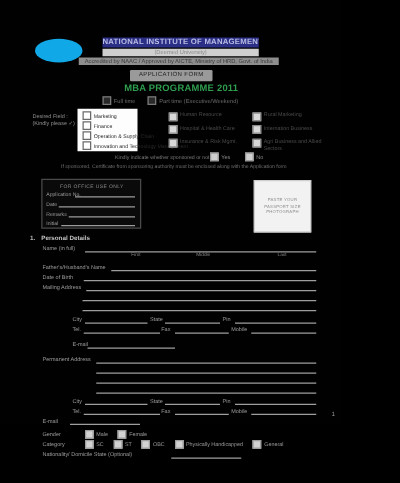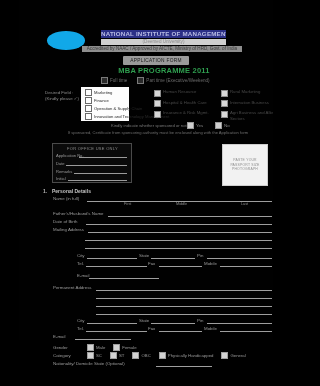--- a/index.html
+++ b/index.html
@@ -8,21 +8,20 @@
     font-family:"Liberation Sans", sans-serif;
     color:#111;
   }
   #page{
     position:relative;width:273px;height:386px;background:#000;
   }
   
   .sheet{
     position:absolute;left:0;top:0;width:273px;height:340px;
     background:#010101;
-    margin-left:19px;
   }
 
   
   .logo{
     position:absolute;left:28px;top:31px;width:38px;height:19px;
     border-radius:50%;background:#11a8e8;
   }
   .t-banner{
     position:absolute;left:82px;top:30px;width:125px;height:8px;
     background:#2b2f86;color:#b9bce4;font-size:6.2px;line-height:8px;

